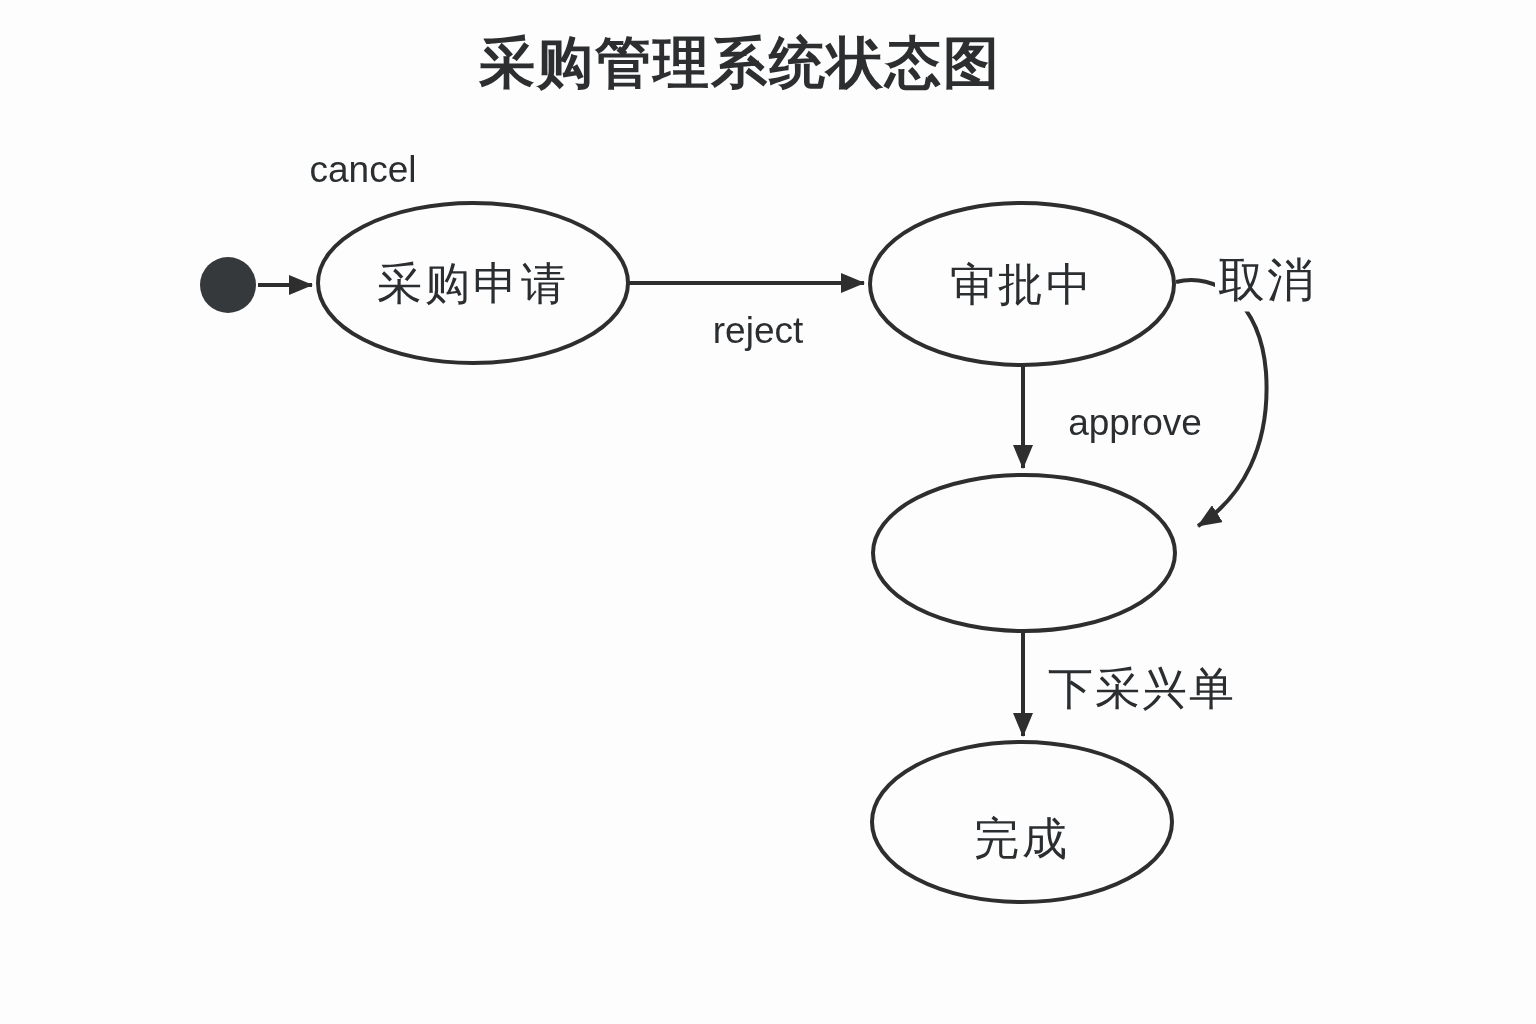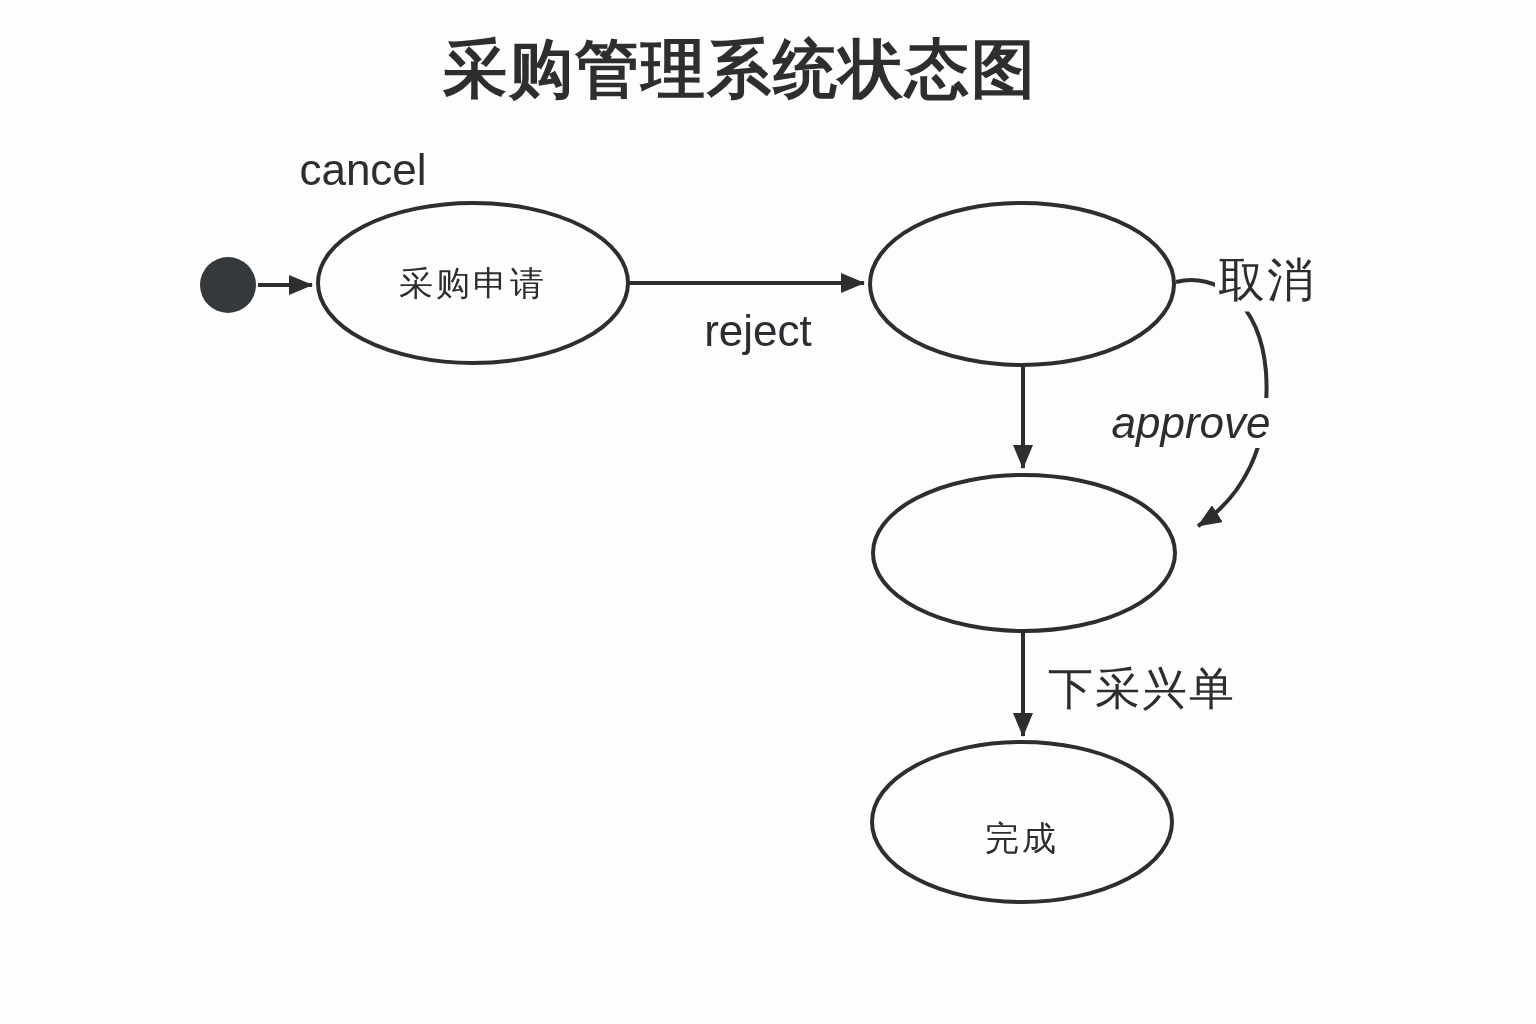--- a/index.html
+++ b/index.html
@@ -20,39 +20,39 @@
     left: 0;
     top: 0;
     width: 1536px;
     height: 1024px;
   }
   .page-title {
     position: absolute;
     left: 740px;
     top: 26px;
     transform: translateX(-50%);
-    font-size: 64px;
+    font-size: 56px;
     font-weight: 700;
     letter-spacing: 2px;
     color: #2c2e2f;
     white-space: nowrap;
   }
   .state-label {
     position: absolute;
     transform: translate(-50%, -50%);
-    font-size: 34px;
+    font-size: 45px;
     font-weight: 500;
     color: #2b2e30;
     white-space: nowrap;
     letter-spacing: 3px;
   }
   .edge-label {
     position: absolute;
     transform: translate(-50%, -50%);
-    font-size: 44px;
+    font-size: 37px;
     font-weight: 400;
     color: #2b2e30;
     white-space: nowrap;
     background: #fdfdfd;
     padding: 0 3px;
   }
   .edge-label.cjk {
     font-size: 47px;
     font-weight: 500;
     letter-spacing: 2px;
@@ -88,27 +88,28 @@
 
     <ellipse cx="1024" cy="553" rx="151" ry="78" fill="#fdfdfd" stroke="#2e2e2e" stroke-width="4"></ellipse>
 
     <ellipse cx="1022" cy="822" rx="150" ry="80" fill="#fdfdfd" stroke="#2e2e2e" stroke-width="4"></ellipse>
   </svg>
 
   <div class="page-title">采购管理系统状态图</div>
 
   <div class="state-label" style="left:473px; top:284px;">采购申请</div>
 
+  <div class="state-label" style="left:1022px; top:285px;">审批中</div>
 
 
   <div class="state-label" style="left:1022px; top:823px;margin-top:16px;">完成</div>
 
   <div class="edge-label" style="left:363px; top:170px;">cancel</div>
 
   <div class="edge-label" style="left:758px; top:331px;">reject</div>
 
-  <div class="edge-label" style="left:1191px; top:423px;font-style:italic;">approve</div>
+  <div class="edge-label" style="left:1135px; top:423px;">approve</div>
 
   <div class="edge-label cjk" style="left:1142px; top:689px; font-size:45px;">下采兴单</div>
 
   <div class="edge-label cjk" style="left:1267px; top:280px;">取消</div>
 
 </div>
 
 </body></html>

